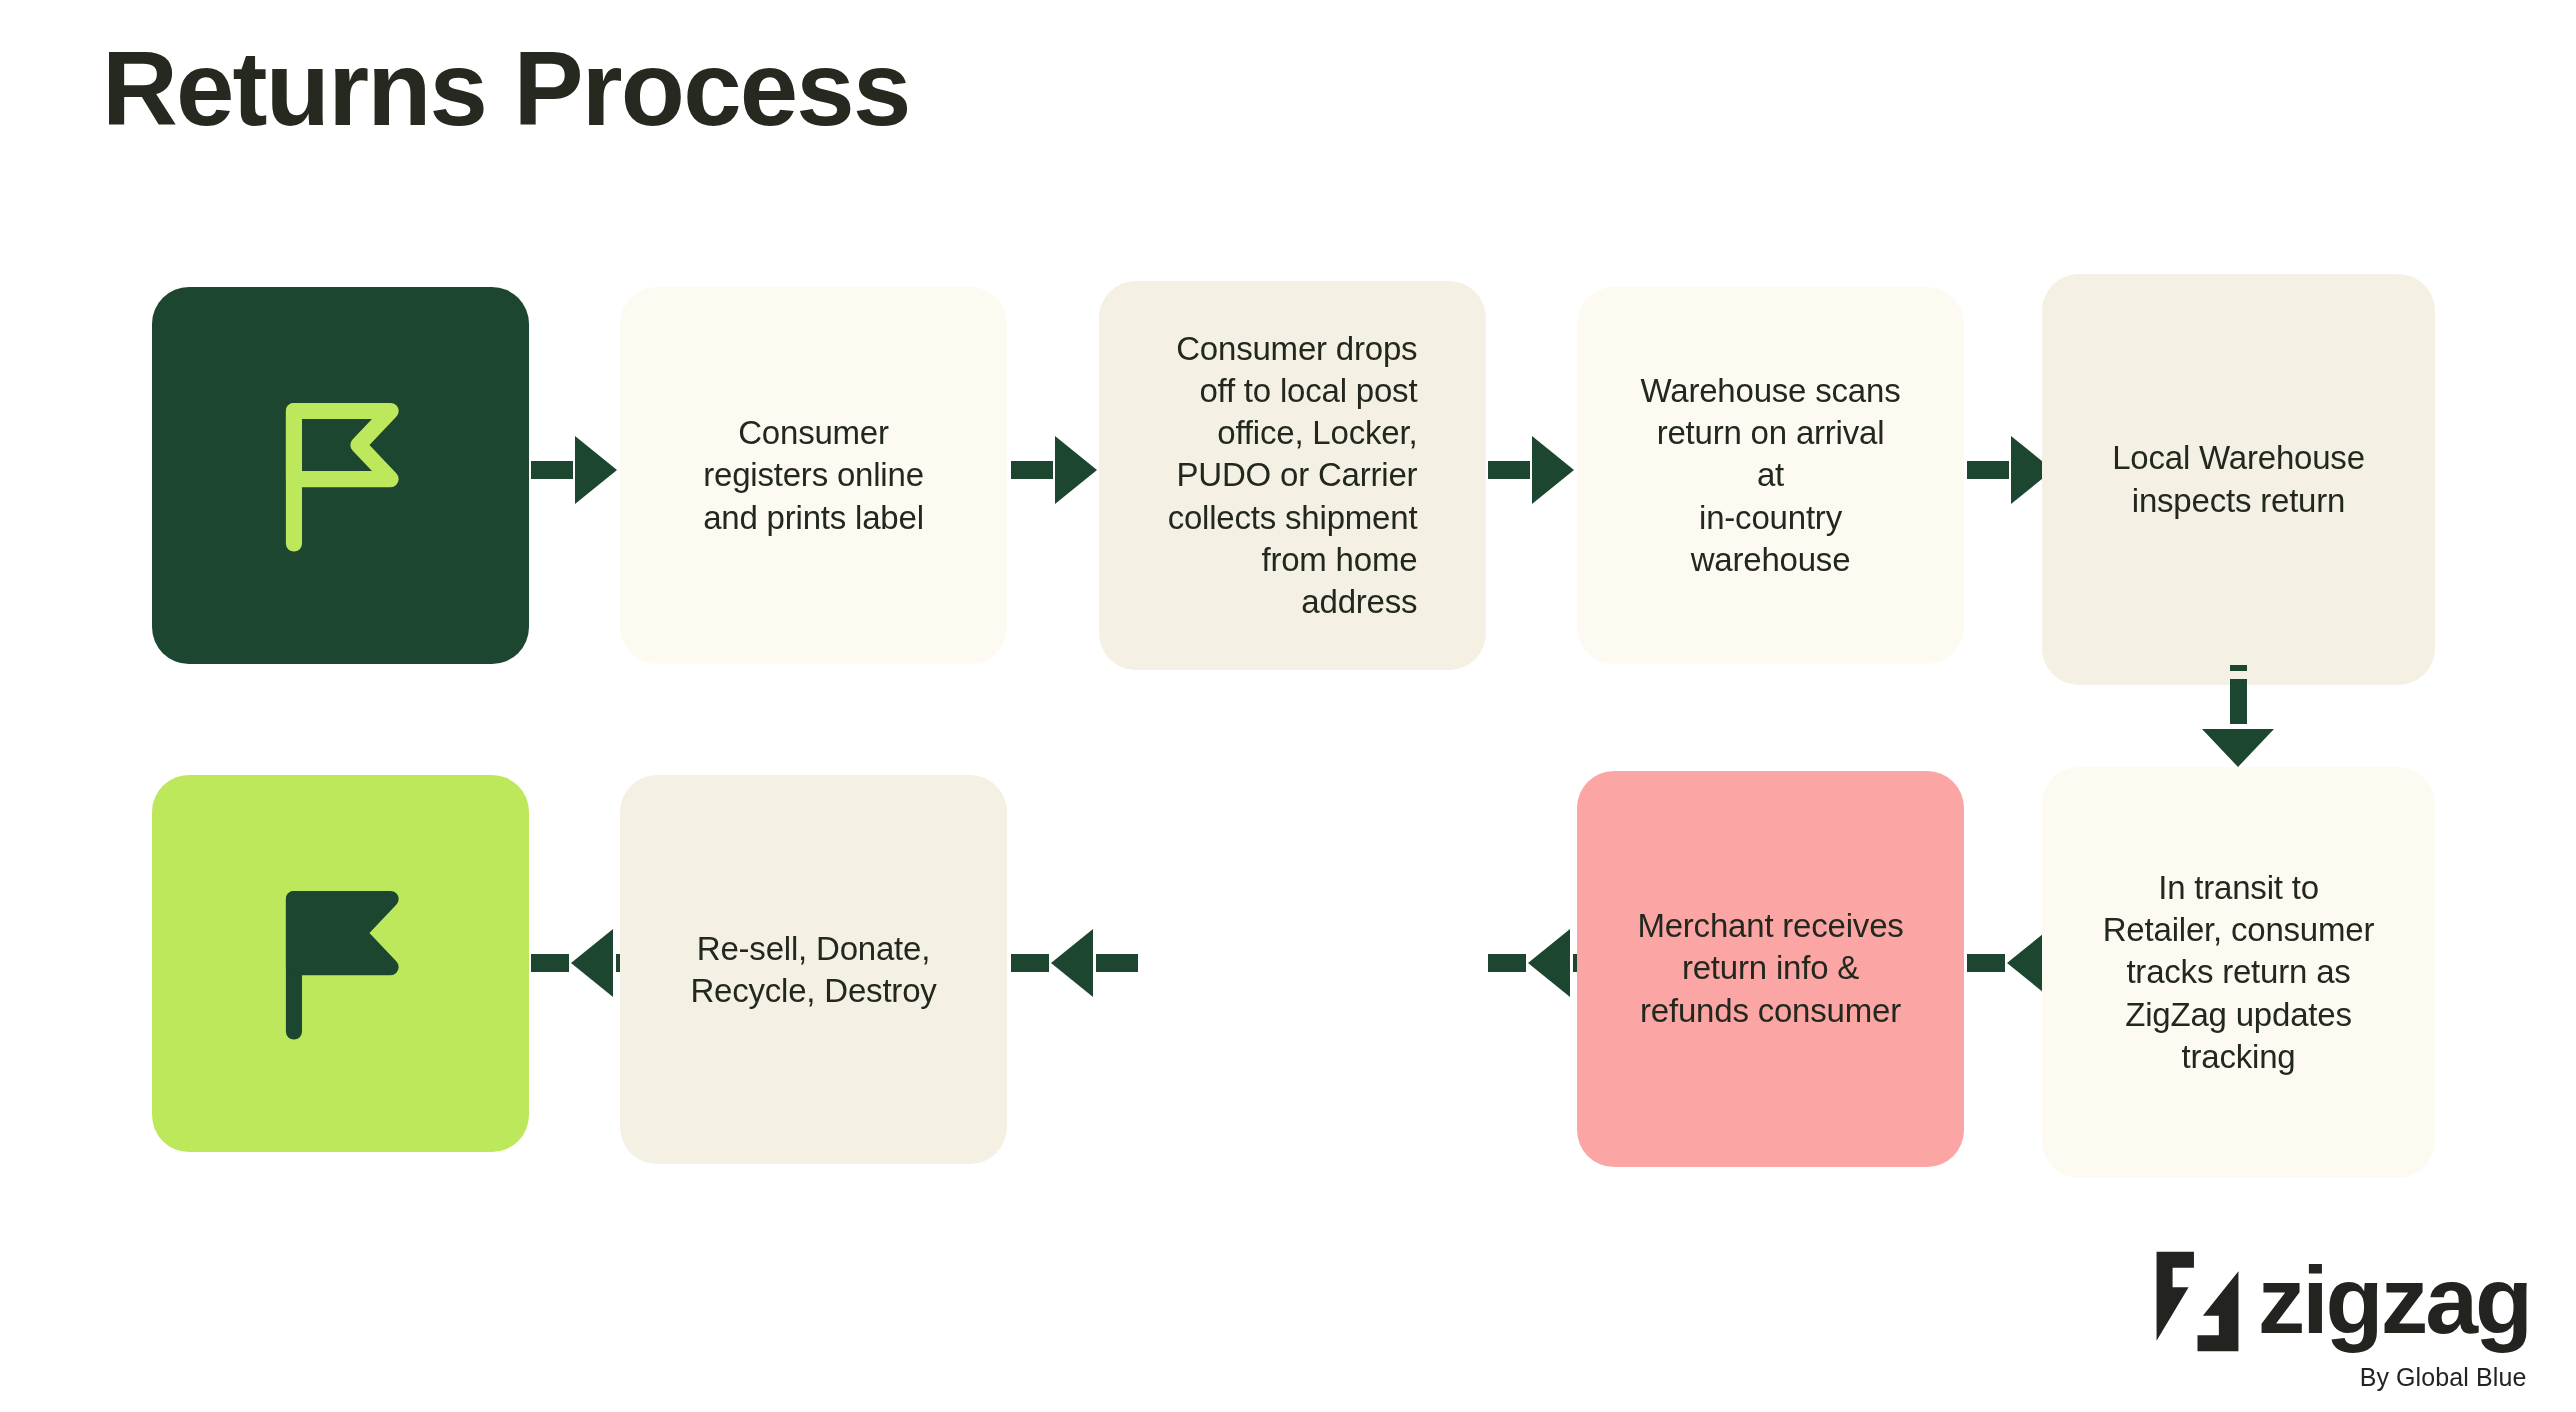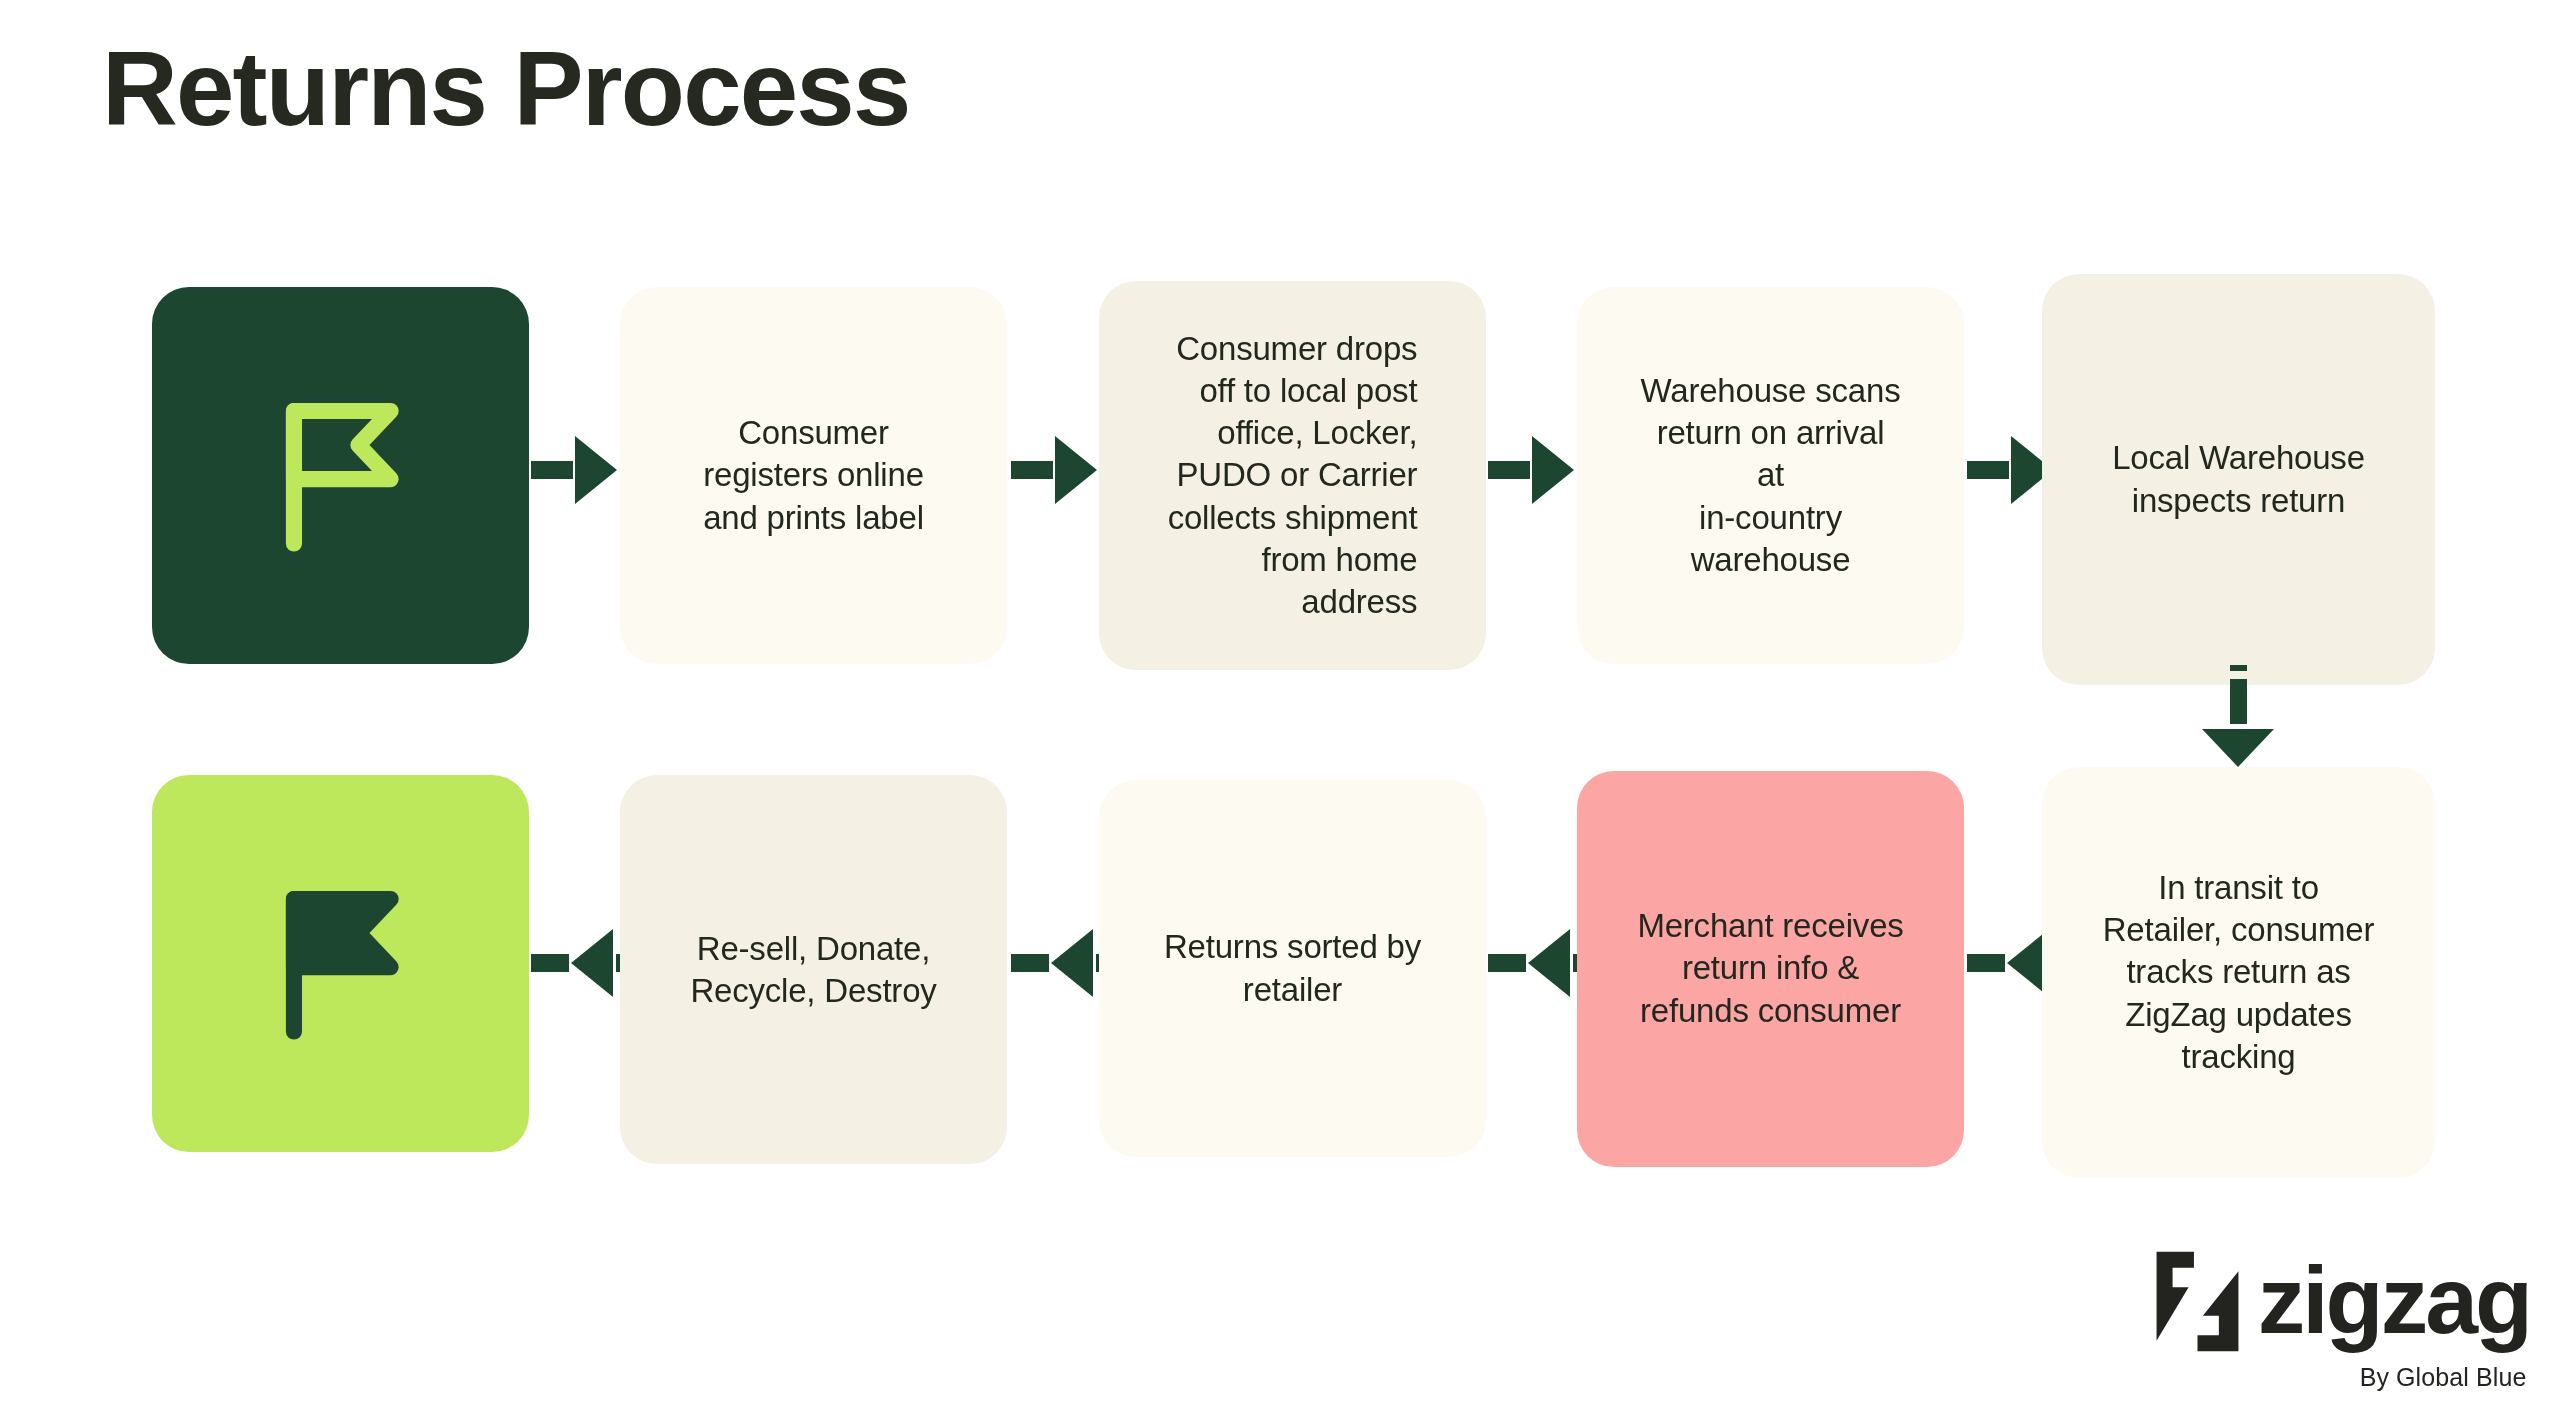--- a/index.html
+++ b/index.html
@@ -272,24 +272,20 @@
     <span class="card-text">Re-sell, Donate,
 Recycle, Destroy</span>
   </div>
 
   <div class="h-connector" id="conn-r2-b">
     <div class="h-dash short"></div>
     <div class="arrow-left"></div>
     <div class="h-dash"></div>
   </div>
 
-  <div class="node text-card" id="card-r2-3">
-    <span class="card-text">Returns sorted by
-retailer</span>
-  </div>
 
   <div class="h-connector" id="conn-r2-c">
     <div class="h-dash short"></div>
     <div class="arrow-left"></div>
     <div class="h-dash"></div>
   </div>
 
   <div class="node text-card" id="card-r2-2">
     <span class="card-text">Merchant receives
 return info &amp;

